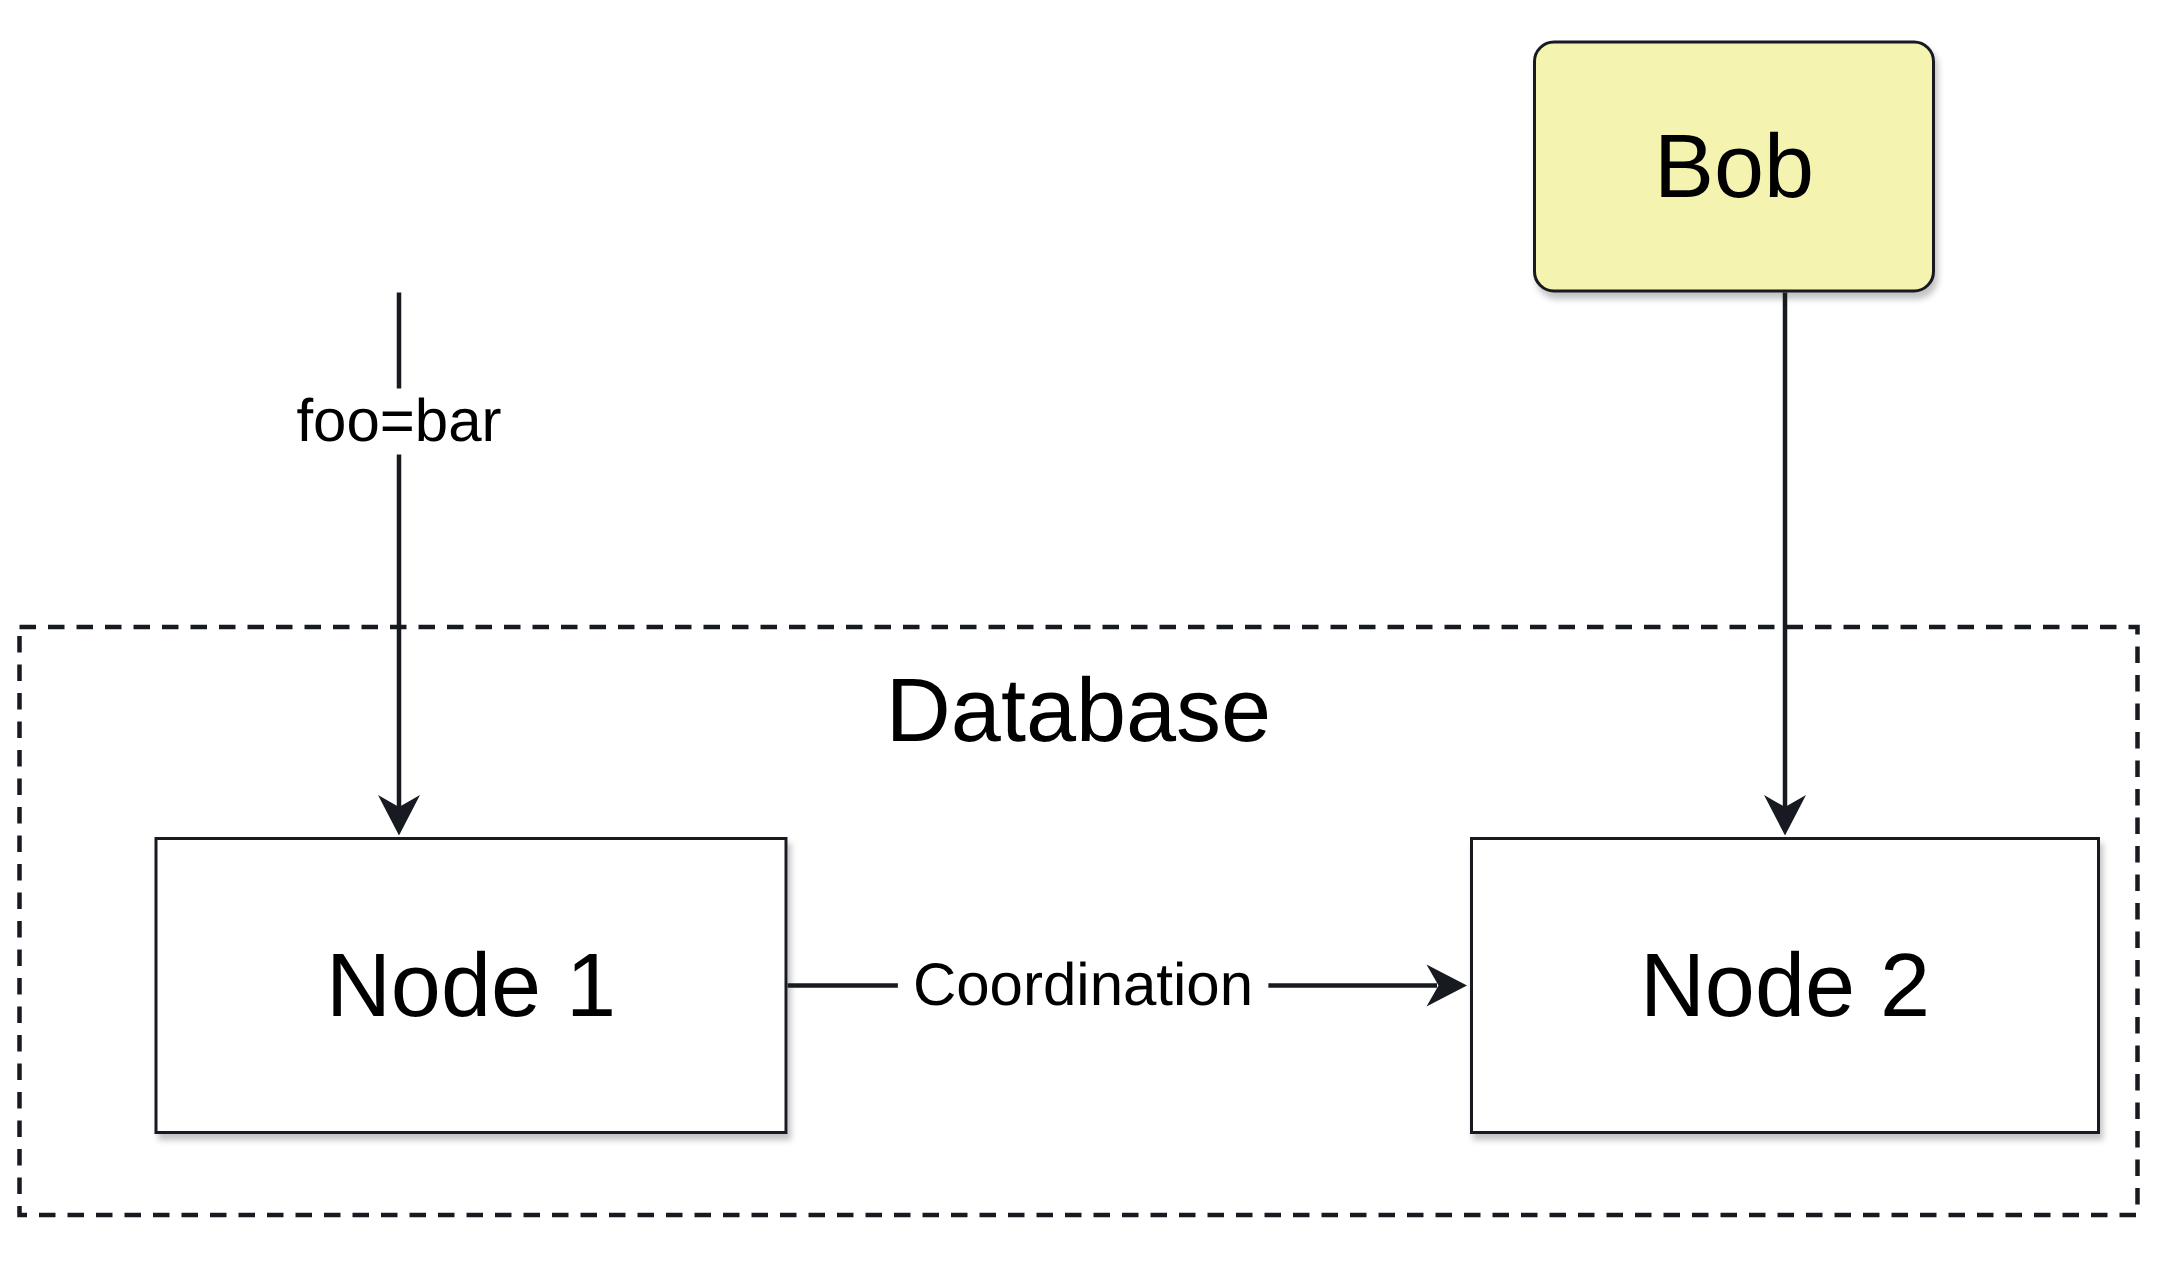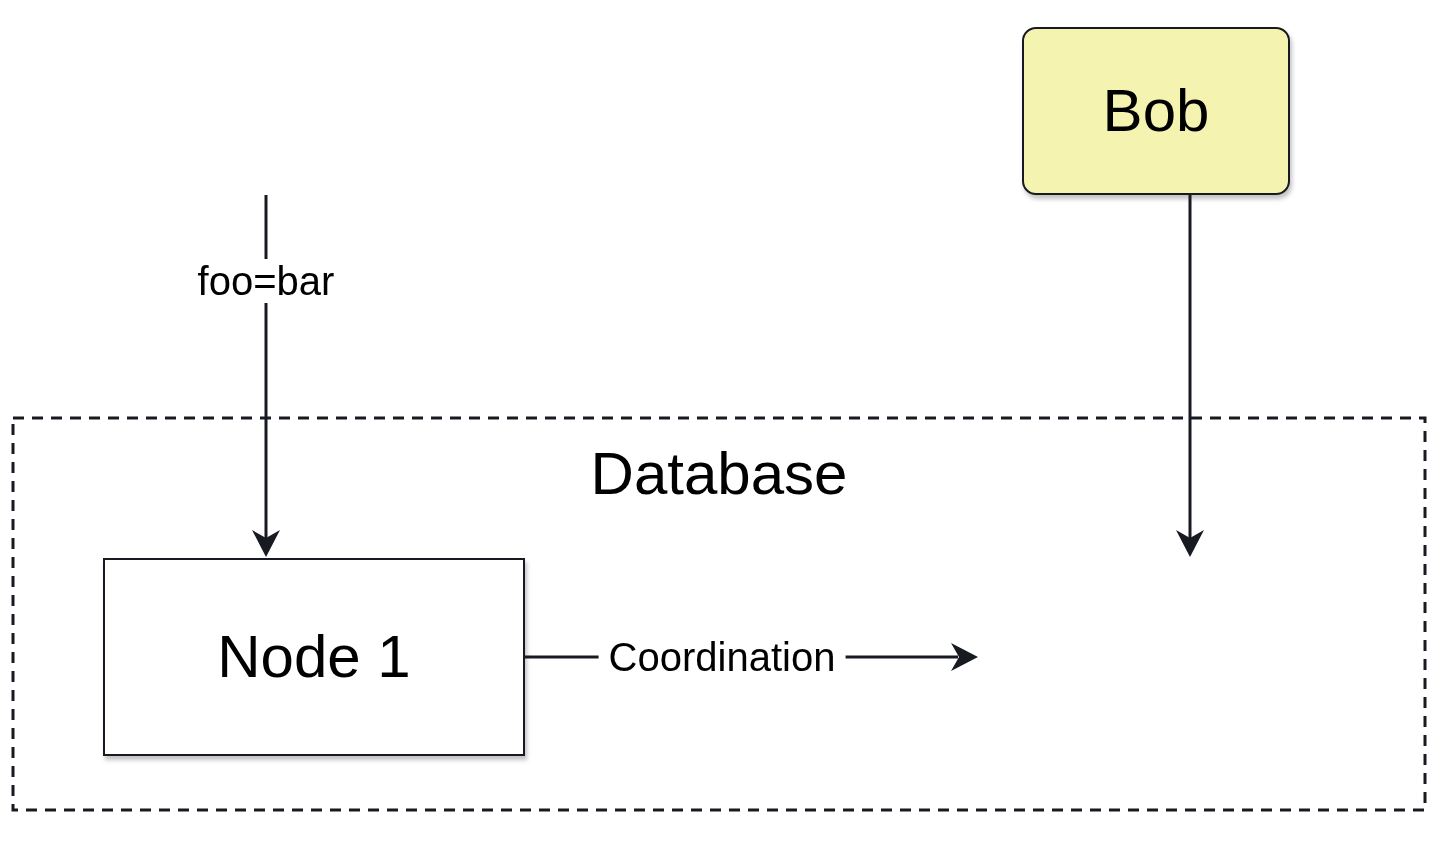--- a/index.html
+++ b/index.html
@@ -86,19 +86,22 @@
   <div class="shape actor-bob">
     <span class="shape-label">Bob</span>
   </div>
 
   <div class="container-label">Database</div>
 
   <div class="shape node-1">
     <span class="shape-label">Node 1</span>
   </div>
 
+  <div class="shape node-2">
+    <span class="shape-label">Node 2</span>
+  </div>
 
   <div class="edge-label edge-label-alice">foo=bar</div>
 
 
   <div class="edge-label edge-label-coordination">Coordination</div>
 
 </div>
 
 </body></html>

